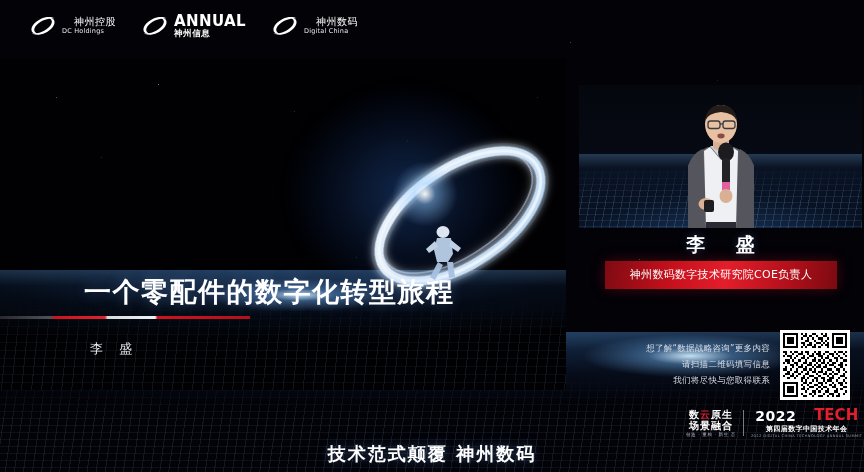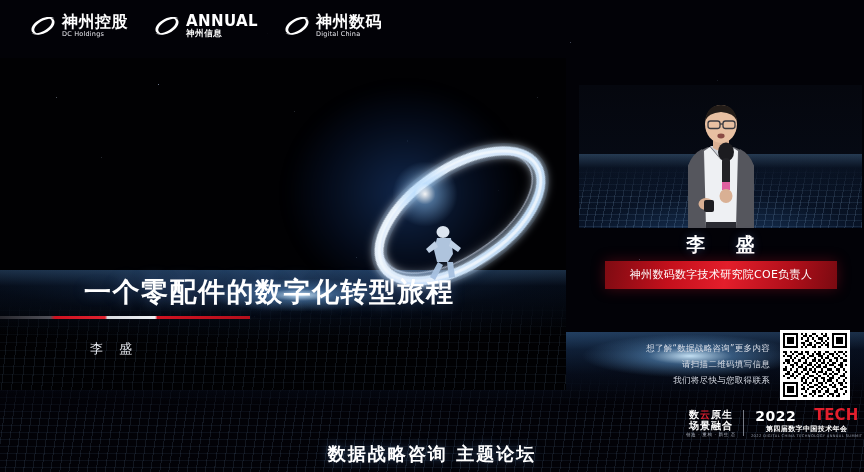--- a/index.html
+++ b/index.html
@@ -39,21 +39,21 @@
   }
   .bg-flare{position:absolute;width:300px;height:60px;left:690px;bottom:86px;
     background:radial-gradient(closest-side, rgba(205,235,255,.95), rgba(110,175,235,.45) 28%, rgba(0,0,0,0) 72%);
     transform:translateX(-50%);}
 
   
   .logo-bar{position:absolute;left:30px;top:14px;display:flex;align-items:center;gap:26px;z-index:6;}
   .logo{display:flex;align-items:center;gap:6px;}
   .swoosh{width:26px;height:20px;flex:none;}
   .logo-txt{display:flex;flex-direction:column;line-height:1.05;}
-  .logo-cn{font-size:16px;font-weight:700;color:#fff;letter-spacing:.5px;}
+  .logo-cn{font-size:10px;font-weight:400;color:#fff;letter-spacing:.5px;margin-left:12px;}
   .logo-en{font-size:6.5px;color:#e8e8ee;letter-spacing:.2px;}
   .logo-big{font-size:15px;font-weight:700;color:#fff;letter-spacing:.4px;line-height:1;}
   .logo-sub{font-size:8.5px;font-weight:700;color:#fff;letter-spacing:.6px;}
 
   
   .slide{position:absolute;left:0;top:58px;width:566px;height:332px;overflow:hidden;
          background:#010103;}
   .slide-stars{position:absolute;inset:0;
     background-image:
       radial-gradient(1px 1px at 10% 12%, rgba(215,230,255,.85), transparent 60%),
@@ -539,16 +539,16 @@
       <div class="bb-div"></div>
       <div class="bb-r">
         <div class="bb-year">
             <span>2022</span>
             <span class="tech">TECH</span>
           </div>
         <div class="bb-r-cn">第四届数字中国技术年会</div>
         <div class="bb-r-en">2022 DIGITAL CHINA TECHNOLOGY ANNUAL SUMMIT</div>
       </div>
     </div>
-    <div class="bb-title"><span>数据战略咨询  主题论坛</span></div>
+    <div class="bb-title"><span>技术范式颠覆  神州数码</span></div>
   </div>
 
 </div>
 
 </body></html>

